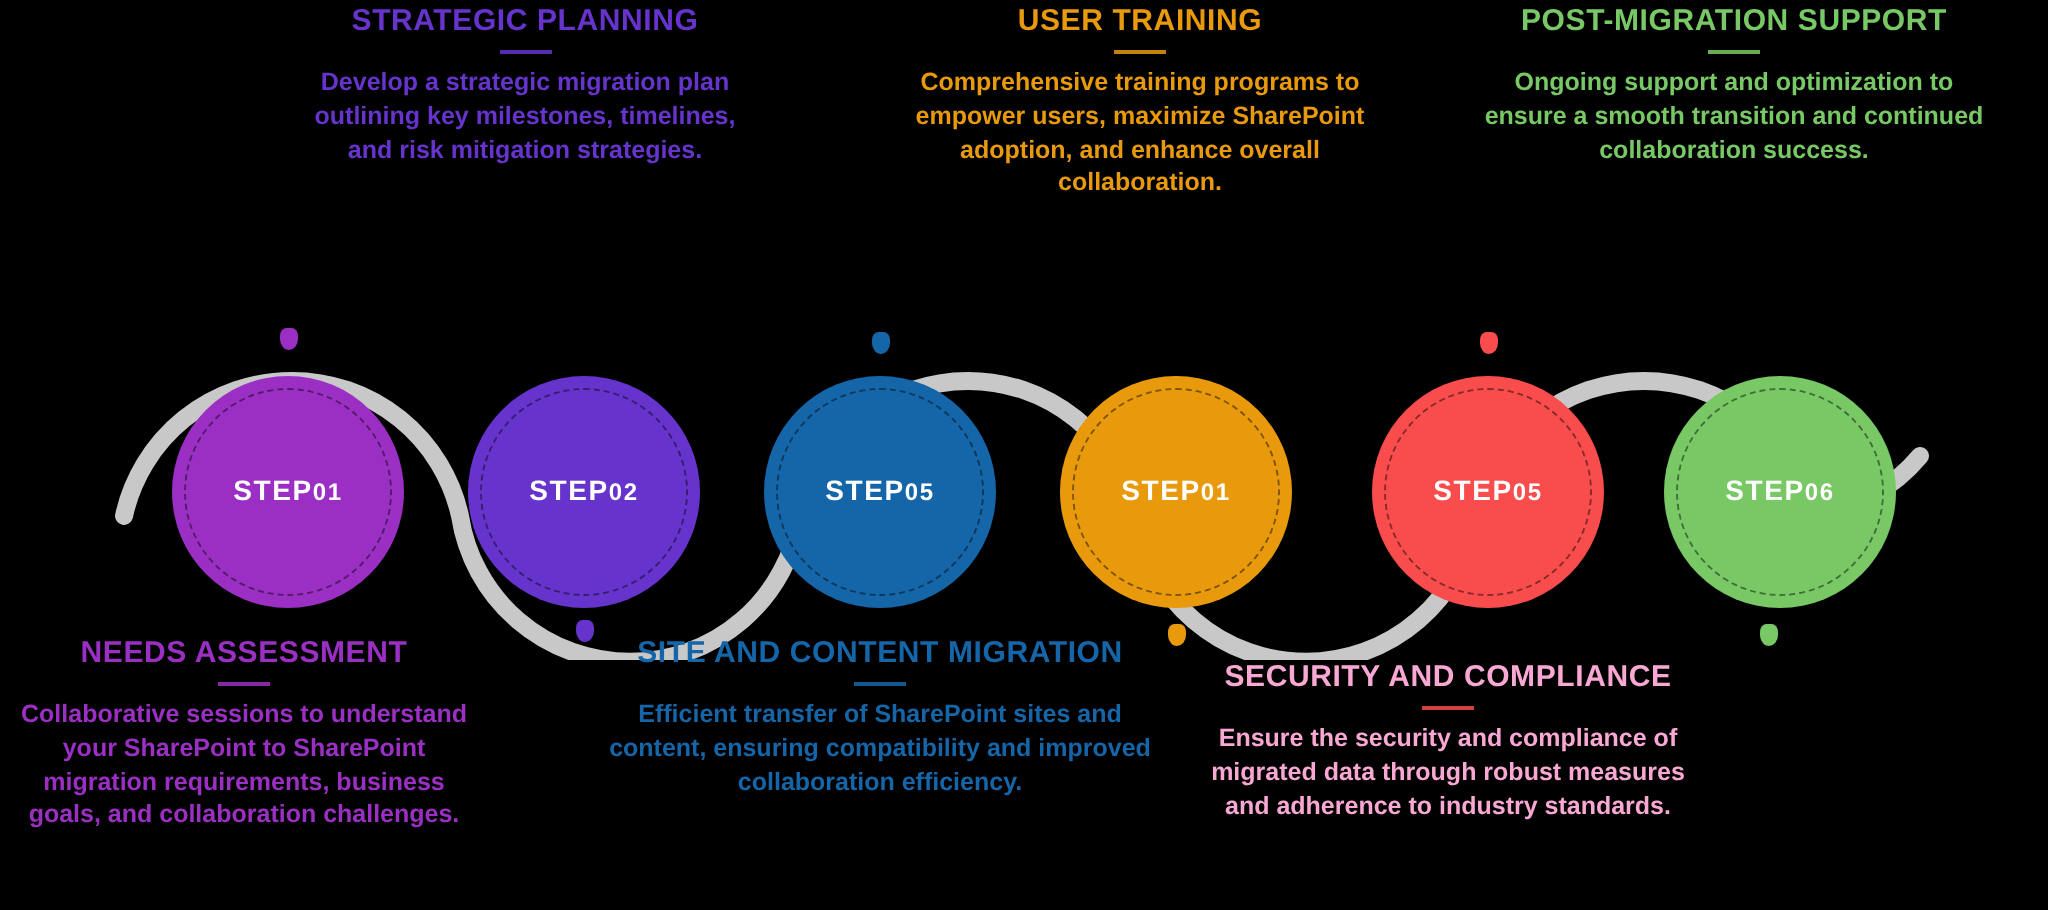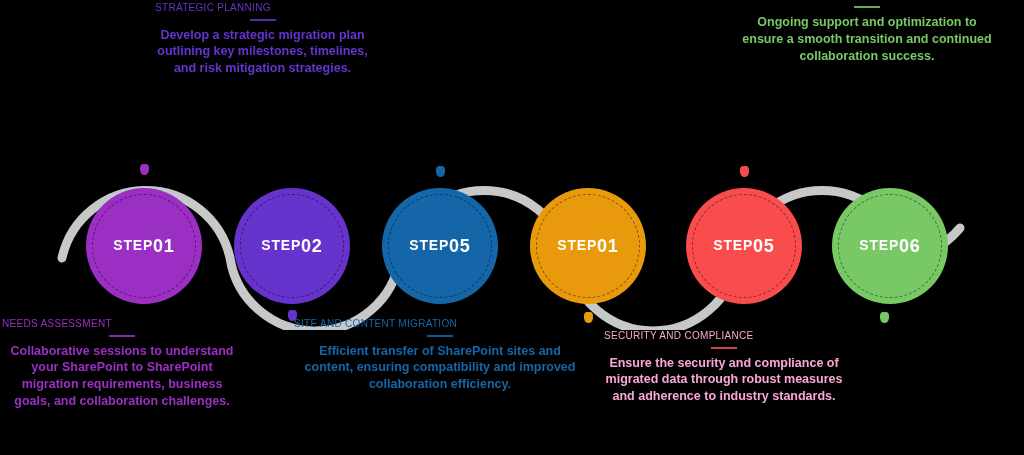--- a/index.html
+++ b/index.html
@@ -29,33 +29,34 @@
   .circle .inner-ring{
     position:absolute;left:6px;top:6px;right:6px;bottom:6px;
     border:1px dashed rgba(0,0,0,.45);
     border-radius:50%;
     pointer-events:none;
   }
   .circle .step-word{
     font-size:14px;font-weight:700;letter-spacing:.8px;line-height:1.25;
   }
   .circle .step-num{
-    font-size:18px;font-weight:700;letter-spacing:.8px;line-height:1.25;
+    font-size:12px;font-weight:700;letter-spacing:.8px;line-height:1.25;
   }
 
   
   .dot{position:absolute;width:9px;height:11px;border-radius:40% 40% 55% 55%;z-index:4;}
 
   
   .tblock{position:absolute;z-index:5;}
   .tblock .title{
-    font-weight:400;
-    font-size:10px;
+    font-weight:700;
+    font-size:15px;
     letter-spacing:.3px;
     line-height:1.25;
+    text-align:center;
     text-transform:uppercase;
   }
   .tblock .rule{
     width:26px;height:2px;margin:4px auto 6px auto;opacity:.85;
   }
   .tblock .desc{
     font-weight:700;
     font-size:12.5px;
     line-height:1.35;
     text-align:center;
@@ -118,22 +119,28 @@
   <div class="dot" style="left:584px;top:312px;background:#E89A0C;"></div>
   <div class="dot" style="left:740px;top:166px;background:#F94C4C;"></div>
   <div class="dot" style="left:880px;top:312px;background:#78C965;"></div>
 
   <div class="tblock" style="left:155px;top:2px;width:215px;color:#6633CC;">
     <div class="title">STRATEGIC PLANNING</div>
     <div class="rule" style="background:#6633CC;"></div>
     <div class="desc">Develop a strategic migration plan outlining key milestones, timelines, and risk mitigation strategies.</div>
   </div>
 
+  <div class="tblock" style="left:452px;top:2px;width:236px;color:#E89A0C;">
+    <div class="title">USER TRAINING</div>
+    <div class="rule" style="background:#E89A0C;"></div>
+    <div class="desc">Comprehensive training programs to empower users, maximize SharePoint adoption, and enhance overall collaboration.</div>
+  </div>
 
   <div class="tblock" style="left:742px;top:2px;width:250px;color:#78C965;">
+    <div class="title">POST-MIGRATION SUPPORT</div>
     <div class="rule" style="background:#78C965;"></div>
     <div class="desc">Ongoing support and optimization to ensure a smooth transition and continued collaboration success.</div>
   </div>
 
   <div class="tblock" style="left:2px;top:318px;width:240px;color:#9B2FC4;">
     <div class="title">NEEDS ASSESSMENT</div>
     <div class="rule" style="background:#9B2FC4;"></div>
     <div class="desc">Collaborative sessions to understand your SharePoint to SharePoint migration requirements, business goals, and collaboration challenges.</div>
   </div>
 

